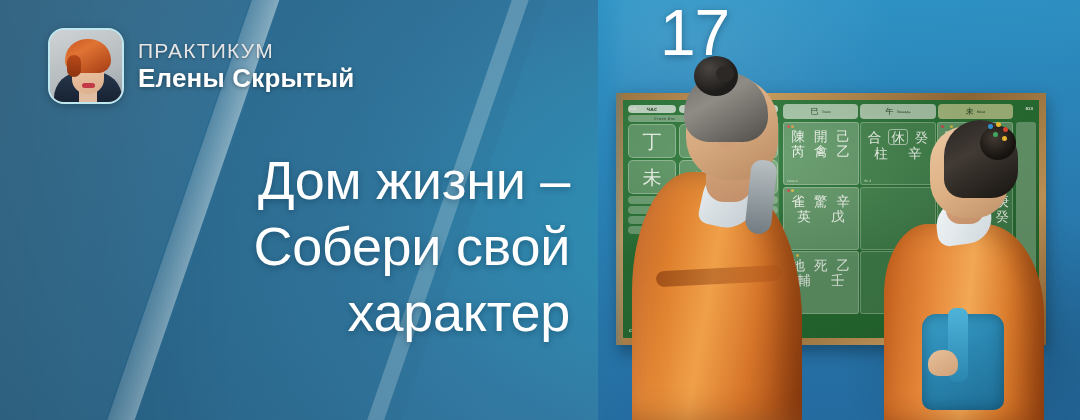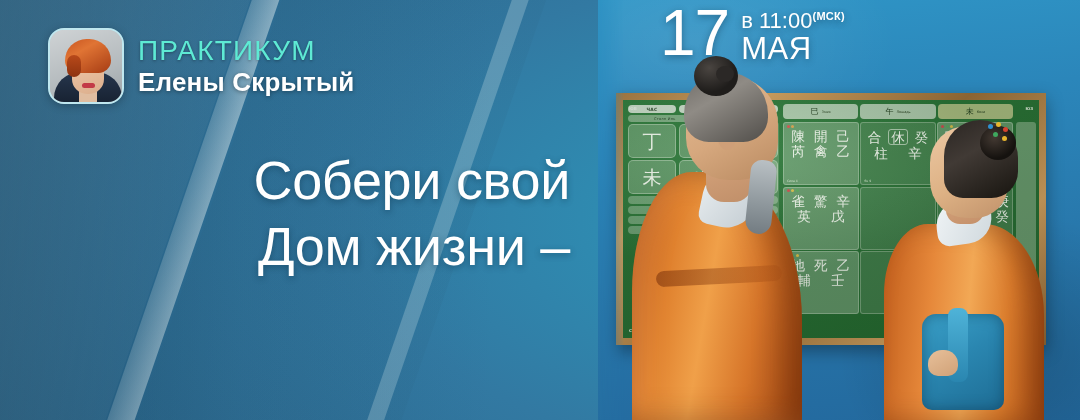--- a/index.html
+++ b/index.html
@@ -299,22 +299,22 @@
   }
   .av-lips{
     position:absolute; left:32px; top:53px; width:13px; height:5px;
     background:#c33b47; border-radius:4px;
   }
   .av-eye{ position:absolute; width:6px; height:3px; background:#4a3526; border-radius:3px; top:38px; }
   .av-eye.l{ left:26px; } .av-eye.r{ left:41px; }
 
   .author-txt{ line-height:1.12; }
   .a-top{
-    font-size:28px; font-weight:300; letter-spacing:1.2px;
-    color:#5eead4; text-shadow:0 1px 3px rgba(0,0,0,.35);
+    font-size:21px; font-weight:300; letter-spacing:1.2px;
+    color:#e5e5e5; text-shadow:0 1px 3px rgba(0,0,0,.35);
   }
   .a-bot{
     font-size:26px; font-weight:700; letter-spacing:.2px;
     color:#ffffff; text-shadow:0 1px 4px rgba(0,0,0,.40);
     margin-top:2px;
   }
 
   .headline{
     position:absolute; left:40px; top:148px; width:530px;
     text-align:right;
@@ -576,27 +576,22 @@
       <div class="av-lips"></div>
       <div class="av-hair"></div>
     </div>
     <div class="author-txt">
       <div class="a-top">ПРАКТИКУМ</div>
       <div class="a-bot">Елены Скрытый</div>
     </div>
   </div>
 
   <div class="headline">
+    <span class="hl">Дом жизни –</span>
     <span class="hl">Собери свой</span>
-    <span class="hl">Дом жизни –</span>
+    <span class="hl">характер</span>
   </div>
 
   <div class="datebox">
     <div class="day">17</div>
-    <div class="dr">
-      <div class="time">
-        <span>в 11:00</span><sup>(МСК)</sup>
-      </div>
-      <div class="month">МАЯ</div>
-    </div>
   </div>
 
 </div>
 
 </body></html>

